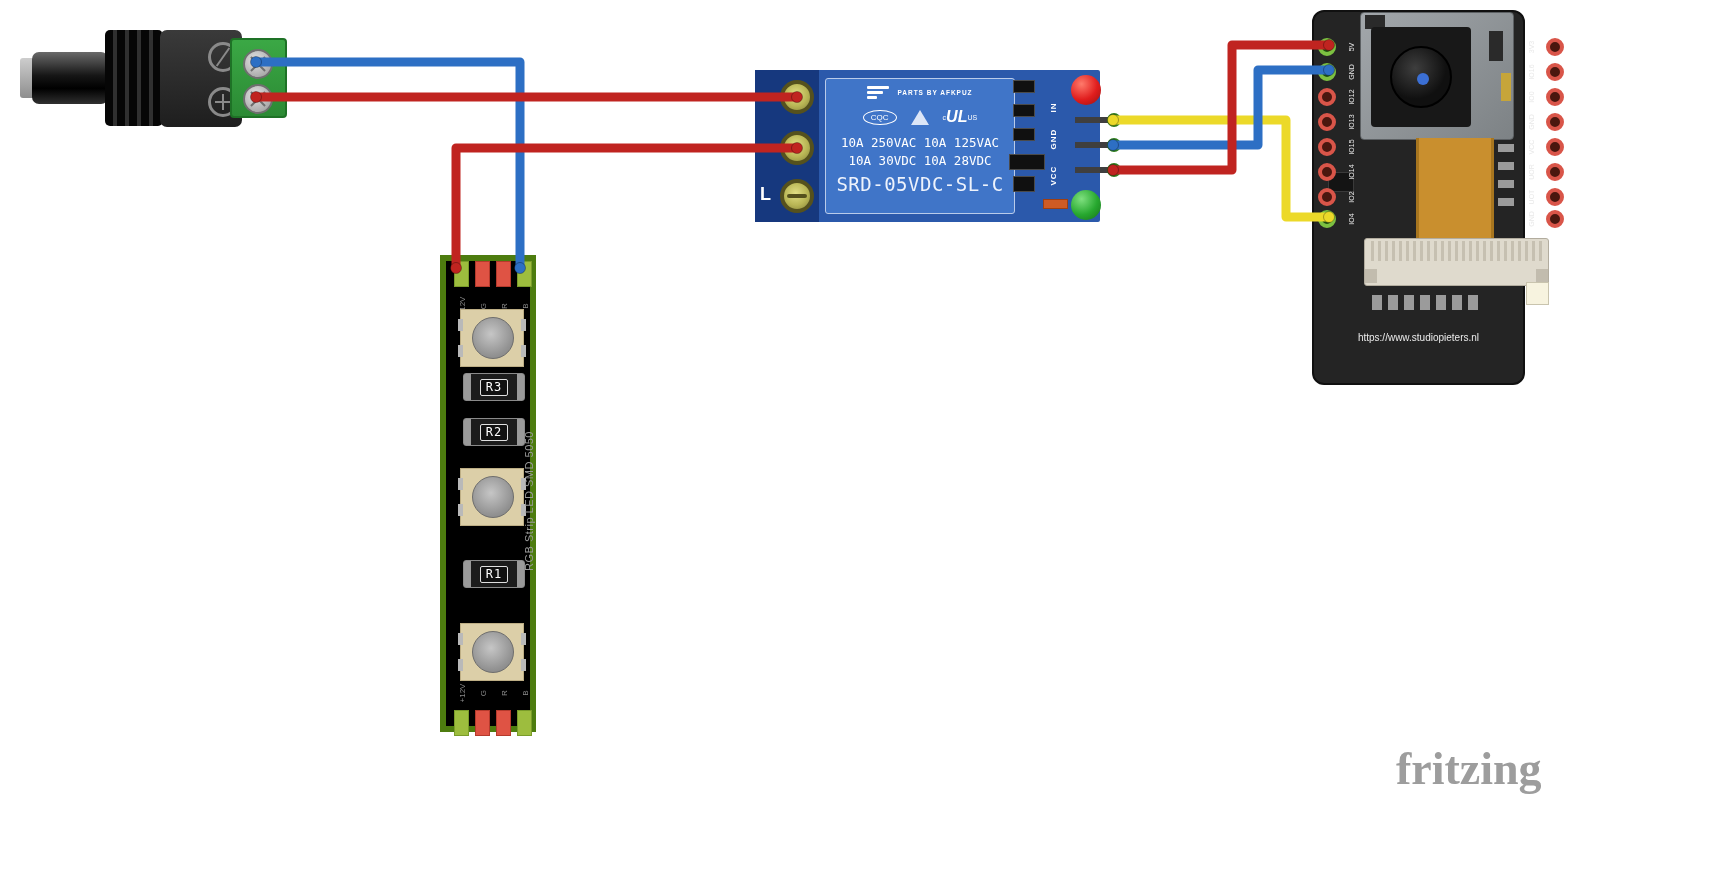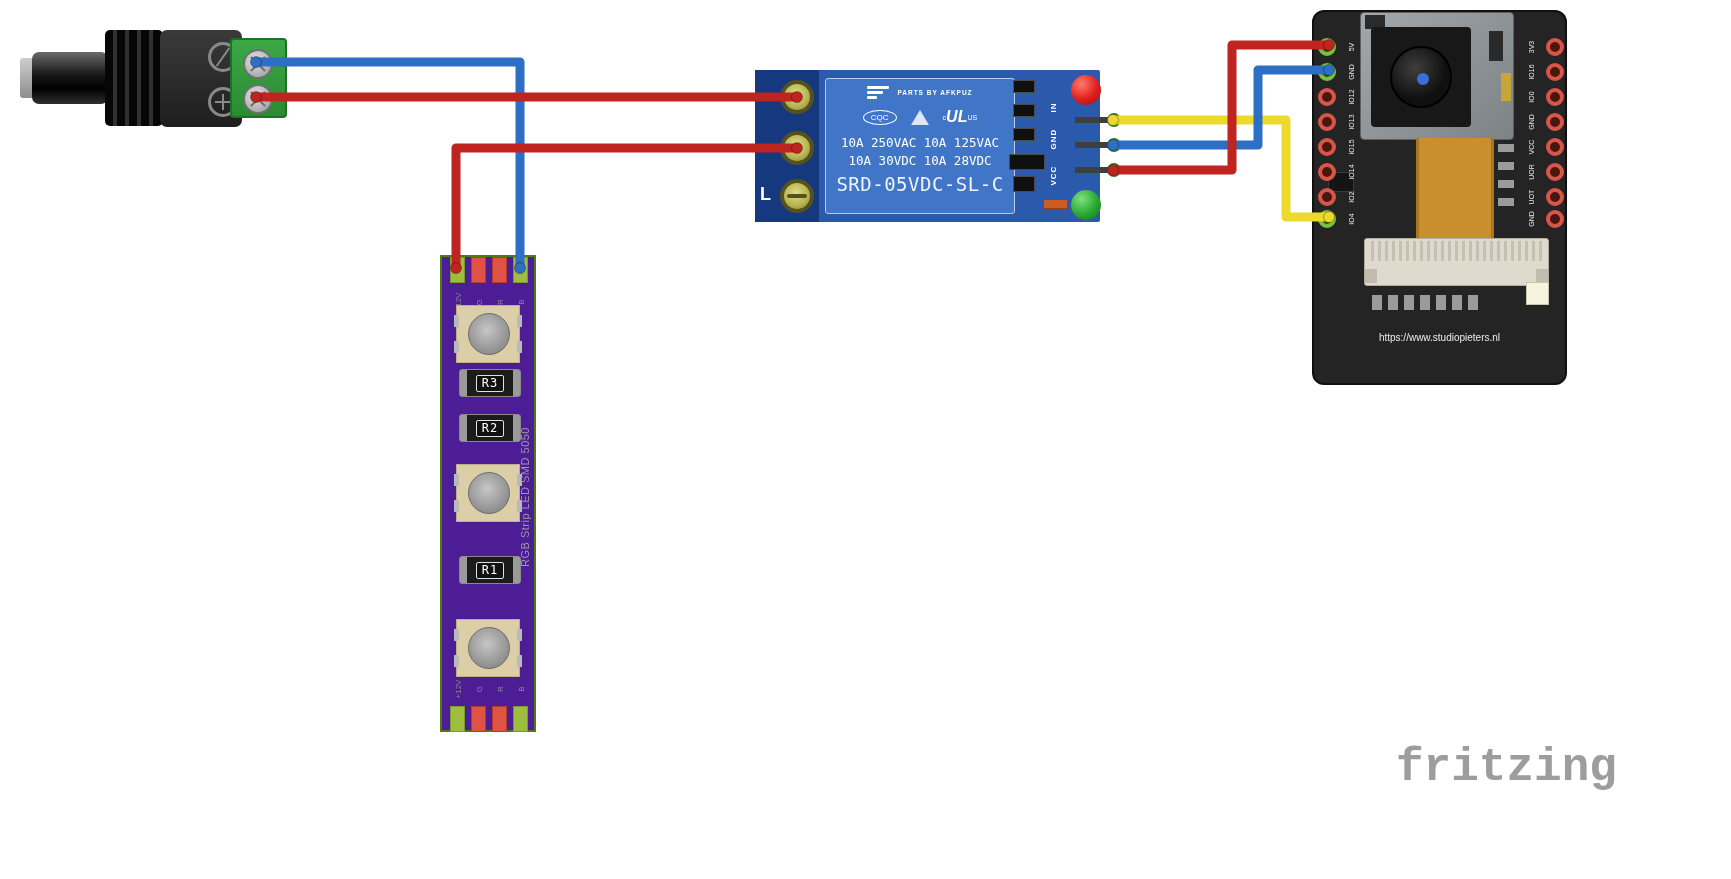--- a/index.html
+++ b/index.html
@@ -52,21 +52,21 @@
   .ledchip::before{content:"";position:absolute;left:-3px;top:9px;width:5px;height:12px;background:#b9b9b9;box-shadow:0 26px 0 #b9b9b9}
   .ledchip::after{content:"";position:absolute;right:-3px;top:9px;width:5px;height:12px;background:#b9b9b9;box-shadow:0 26px 0 #b9b9b9}
   .lens{position:absolute;left:11px;top:7px;width:42px;height:42px;border-radius:50%;
         background:radial-gradient(circle at 45% 40%,#c6c6c6,#939393 65%,#7d7d7d);border:1px solid #6d6d6d}
   .res{position:absolute;left:17px;width:62px;height:28px;border-radius:3px;border:1px solid #8a8a8a;
        background:linear-gradient(90deg,#9a9a9a 0 7px,#1c1c1c 7px calc(100% - 7px),#9a9a9a calc(100% - 7px));
        display:flex;align-items:center;justify-content:center}
   .reslabel{font-family:"DejaVu Sans Mono",monospace;font-size:12px;color:#fff;border:1px solid #e0e0e0;
             border-radius:2px;padding:0 5px;line-height:15px;letter-spacing:1px;background:#111}
 
-  .watermark{position:absolute;left:1396px;top:742px;font-family:Liberation Mono, monospace;font-weight:bold;
+  .watermark{position:absolute;left:1396px;top:742px;font-family:Liberation Serif, serif;font-weight:bold;
              font-size:46px;color:#9d9d9d;letter-spacing:0px}
 </style>
 </head>
 <body>
 
 <div class="canvas" style="background: rgb(255, 255, 255);">
 
   <div class="abs" style="left:20px;top:28px;width:268px;height:102px">
     <div class="abs" style="left:0;top:30px;width:16px;height:40px;background:linear-gradient(#cdcdcd,#8e8e8e);border-radius:3px"></div>
     <div class="abs" style="left:12px;top:24px;width:76px;height:52px;background:linear-gradient(#6a6a6a,#161616 45%,#000 70%,#303030);border-radius:7px"></div>
@@ -143,21 +143,21 @@
     <div class="abs" style="left:320px;top:68px;width:46px;height:14px">
       <div class="abs" style="left:0;top:4px;width:40px;height:6px;background:#3f3f3f"></div>
       <div class="abs" style="left:32px;top:0;width:14px;height:14px;border-radius:50%;background:#57b33e;border:2px solid #2e7d1c"></div>
     </div>
     <div class="abs" style="left:320px;top:93px;width:46px;height:14px">
       <div class="abs" style="left:0;top:4px;width:40px;height:6px;background:#3f3f3f"></div>
       <div class="abs" style="left:32px;top:0;width:14px;height:14px;border-radius:50%;background:#57b33e;border:2px solid #2e7d1c"></div>
     </div>
   </div>
 
-  <div class="abs" style="left:1312px;top:10px;width:255px;height:375px;background:#242424;border:2px solid #101010;border-radius:12px">
+  <div class="abs" style="left:1312px;top:10px;width:213px;height:375px;background:#242424;border:2px solid #101010;border-radius:12px">
 
     <div class="abs" style="left:46px;top:0;width:154px;height:128px;background:linear-gradient(135deg,#a2a7ab,#7d8285);border:1px solid #5c6063;border-radius:4px">
       <div class="abs" style="left:4px;top:2px;width:20px;height:14px;background:#2a2a2a"></div>
       <div class="abs" style="left:128px;top:18px;width:14px;height:30px;background:#2a2a2a"></div>
       <div class="abs" style="left:140px;top:60px;width:10px;height:28px;background:#c6a53a"></div>
       <div class="abs" style="left:10px;top:14px;width:100px;height:100px;background:#181818;border-radius:4px">
         <div class="abs" style="left:19px;top:19px;width:62px;height:62px;border-radius:50%;background:radial-gradient(circle at 40% 35%,#3e3e3e,#101010 60%);border:2px solid #000">
           <div class="abs" style="left:25px;top:25px;width:12px;height:12px;border-radius:50%;background:#3b6fd4"></div>
         </div>
       </div>
@@ -208,21 +208,21 @@
     <div class="pinlabel" style="left:204px;top:72px">IO0</div>
     <div class="pinlabel" style="left:204px;top:97px">GND</div>
     <div class="pinlabel" style="left:204px;top:122px">VCC</div>
     <div class="pinlabel" style="left:204px;top:147px">UOR</div>
     <div class="pinlabel" style="left:204px;top:172px">UOT</div>
     <div class="pinlabel" style="left:204px;top:194px">GND</div>
 
     <div class="abs" style="left:0;top:320px;width:100%;text-align:center;font-size:10px;color:#eaeaea">https://www.studiopieters.nl</div>
   </div>
 
-  <div class="abs" style="left:440px;top:255px;width:96px;height:477px;background:#4c1d95;border:2px solid #4d7c0f">
+  <div class="abs" style="left:440px;top:255px;width:96px;height:477px;background:#000000;border:6px solid #4d7c0f">
 
     <div class="pad g" style="left:8px;top:0"></div>
     <div class="pad r" style="left:29px;top:0"></div>
     <div class="pad r" style="left:50px;top:0"></div>
     <div class="pad g" style="left:71px;top:0"></div>
     <div class="vlabel" style="left:3px;top:32px">+12V</div>
     <div class="vlabel" style="left:24px;top:32px">G</div>
     <div class="vlabel" style="left:45px;top:32px">R</div>
     <div class="vlabel" style="left:66px;top:32px">B</div>
 

